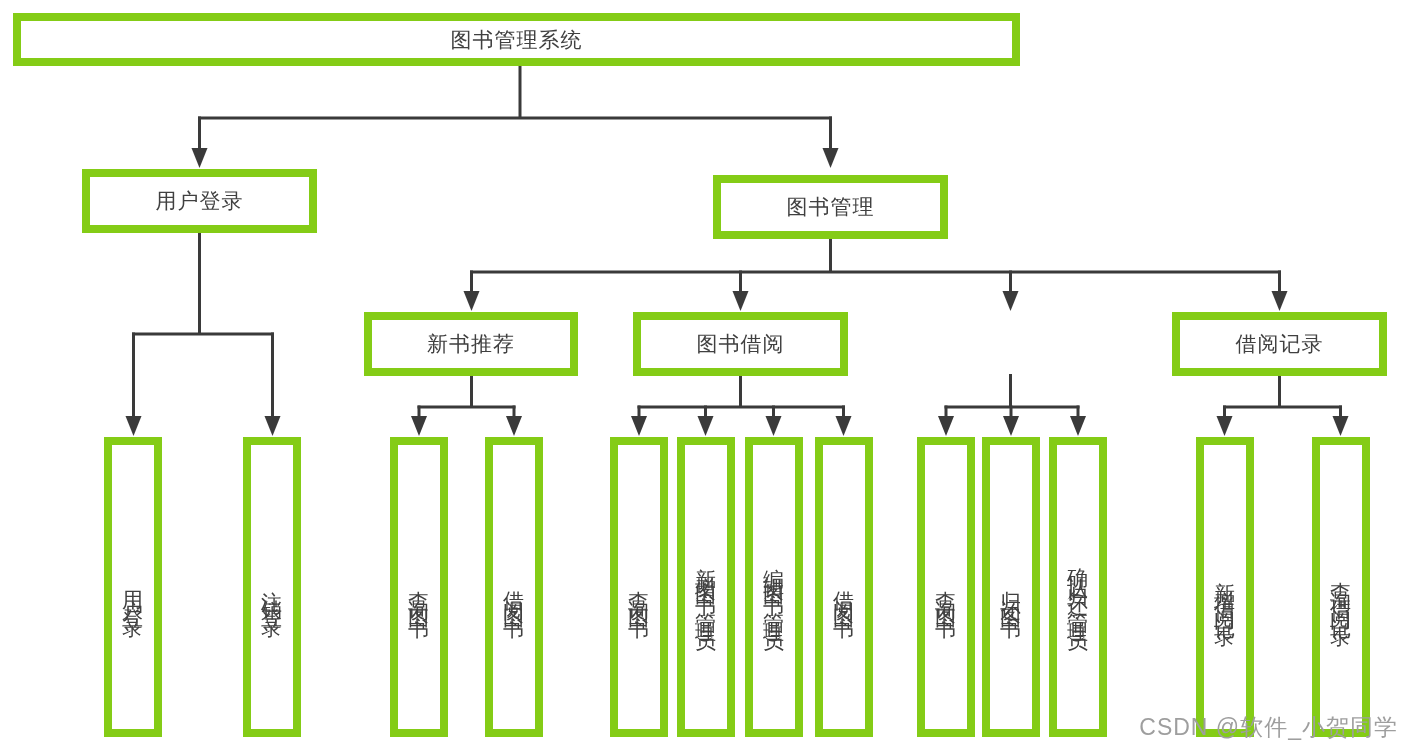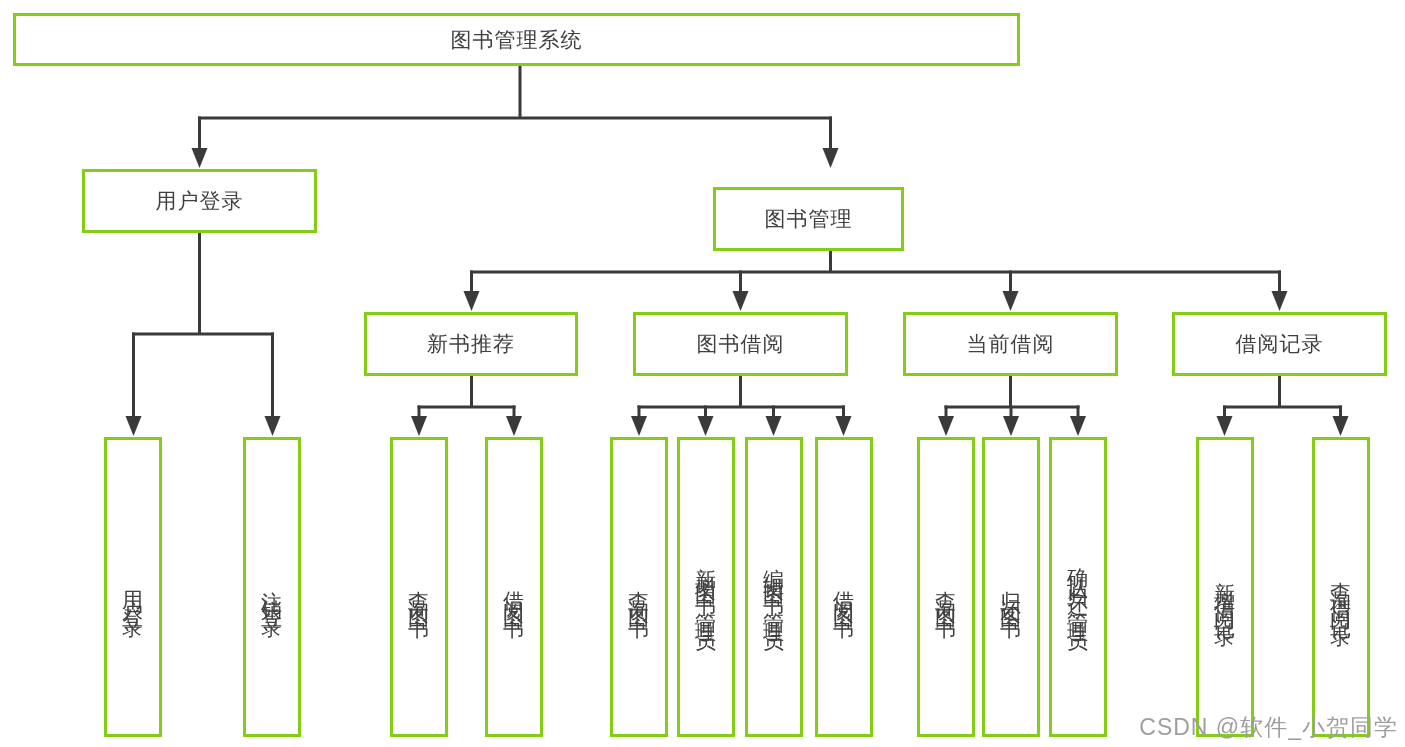--- a/index.html
+++ b/index.html
@@ -13,21 +13,21 @@
   }
   .connectors {
     position: absolute;
     left: 0; top: 0;
     pointer-events: none;
   }
   .node {
     position: absolute;
     box-sizing: border-box;
     background: #ffffff;
-    border: 3px solid #84cc16;
+    border: 8px solid #84cc16;
     display: flex;
     align-items: center;
     justify-content: center;
     color: #404040;
   }
   .hnode {
     font-size: 21px;
     letter-spacing: 1px;
     white-space: nowrap;
   }
@@ -125,32 +125,29 @@
     </g>
   </svg>
 
   <div class="node hnode" style="left:13px;top:13px;width:1007px;height:53px">
     <span>图书管理系统</span>
   </div>
 
   <div class="node hnode" style="left:82px;top:169px;width:235px;height:64px">
     <span>用户登录</span>
   </div>
-  <div class="node hnode" style="left:713px;top:187px;width:191px;height:64px">
+  <div class="node hnode" style="left:713px;top:175px;width:235px;height:64px">
     <span>图书管理</span>
   </div>
 
   <div class="node hnode" style="left:633px;top:312px;width:215px;height:64px">
     <span>图书借阅</span>
   </div>
   <div class="node hnode" style="left:364px;top:312px;width:214px;height:64px">
     <span>新书推荐</span>
-  </div>
-  <div class="node hnode" style="left:903px;top:312px;width:215px;height:64px">
-    <span>当前借阅</span>
   </div>
   <div class="node hnode" style="left:1172px;top:312px;width:215px;height:64px">
     <span>借阅记录</span>
   </div>
 
   <div class="node leaf" style="left:104px">
     <span class="vlabel">用户登录</span>
   </div>
   <div class="node leaf" style="left:243px">
     <span class="vlabel">注销登录</span>

